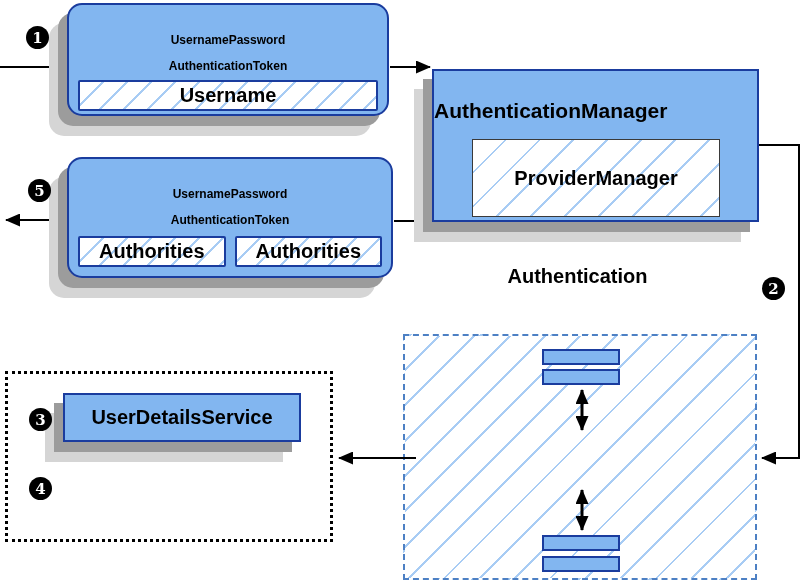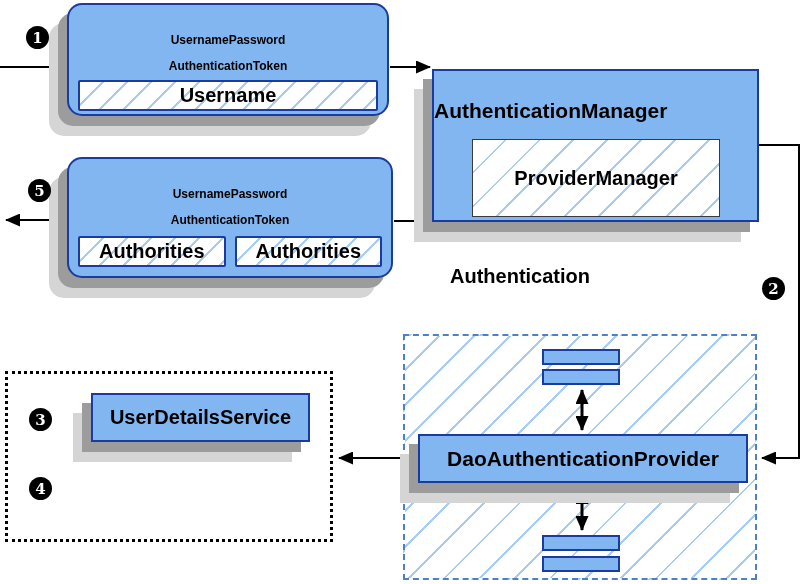--- a/index.html
+++ b/index.html
@@ -27,21 +27,21 @@
     background:#fff;background-image:repeating-linear-gradient(135deg,rgba(0,0,0,0) 0 22px,#A8CCF4 22px 24px);
     display:flex;align-items:center;justify-content:center;font-size:20px;white-space:nowrap;margin-top:12px;
   }
   .center-label{display:flex;align-items:center;justify-content:center;font-size:20px;white-space:nowrap;}
   .dao{font-size:21px;}
   .providers-box{
     position:absolute;box-sizing:border-box;border:2px dashed #4D80C4;background:#fff;
     background-image:repeating-linear-gradient(135deg,rgba(0,0,0,0) 0 23px,#A8CCF4 23px 25px);
   }
   .collab-box{position:absolute;box-sizing:border-box;border:3px dotted #000;background:#fff;}
-  .providers-heading{position:absolute;font-size:20px;line-height:28px;}
+  .providers-heading{position:absolute;text-align:center;font-size:20px;line-height:28px;}
   .providers-heading span{display:block;}
   .mini-bar{
     position:absolute;width:78px;height:16px;box-sizing:border-box;
     background:#82B6F0;border:2px solid #1A3C9E;
   }
   .badge{
     position:absolute;width:23px;height:23px;border-radius:50%;background:#000;color:#fff;
     display:flex;align-items:center;justify-content:center;
     font-family:"DejaVu Serif","Liberation Serif",serif;font-size:15px;font-weight:700;
   }
@@ -100,26 +100,25 @@
   </div>
 
   <div class="node" style="left:432px;top:69px;width:327px;height:153px">
     <div class="am-title">AuthenticationManager</div>
     <div class="pm-box">ProviderManager</div>
   </div>
 
   <div class="mini-bar" style="left:542px;top:349px"></div>
   <div class="mini-bar" style="left:542px;top:369px"></div>
 
-  <div class="node center-label dao" style="left:418px;top:434px;width:330px;height:49px">DaoAuthenticationProvider</div>
 
   <div class="mini-bar" style="left:542px;top:535px"></div>
   <div class="mini-bar" style="left:542px;top:556px"></div>
 
-  <div class="node center-label" style="left:91px;top:393px;width:219px;height:49px">UserDetailsService</div>
+  <div class="node center-label" style="left:63px;top:393px;width:238px;height:49px">UserDetailsService</div>
 
   <div class="badge" style="left:26px;top:26px">1</div>
   <div class="badge" style="left:762px;top:277px">2</div>
   <div class="badge" style="left:29px;top:408px">3</div>
   <div class="badge" style="left:29px;top:477px">4</div>
   <div class="badge" style="left:28px;top:179px">5</div>
 
 </div>
 
 </body></html>

